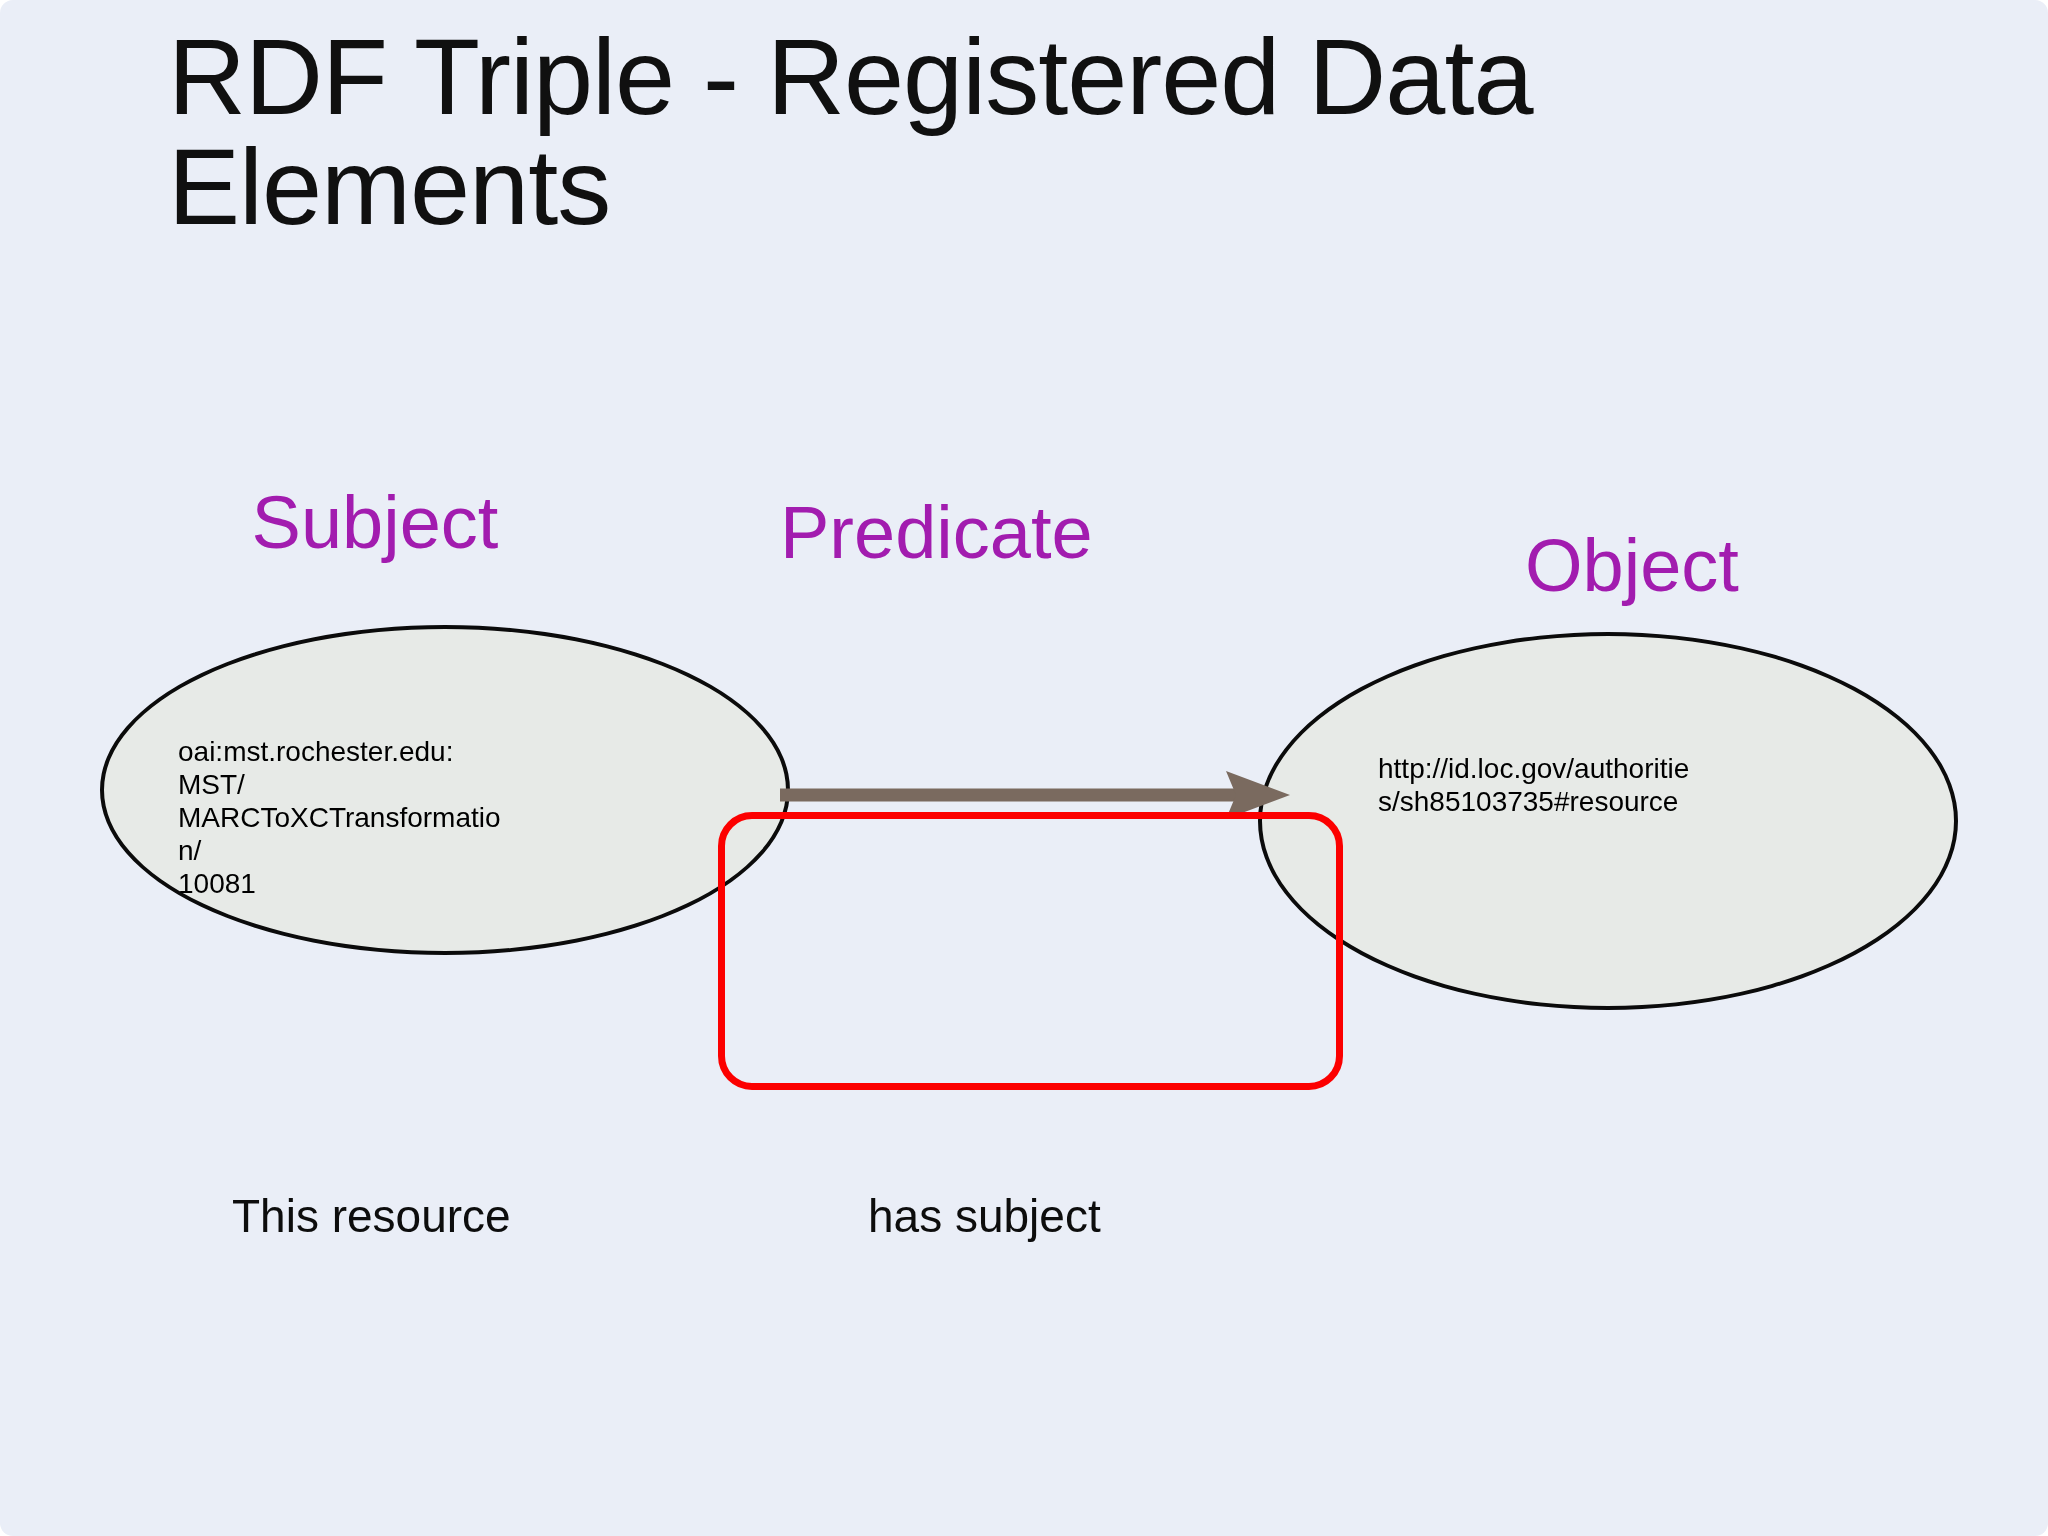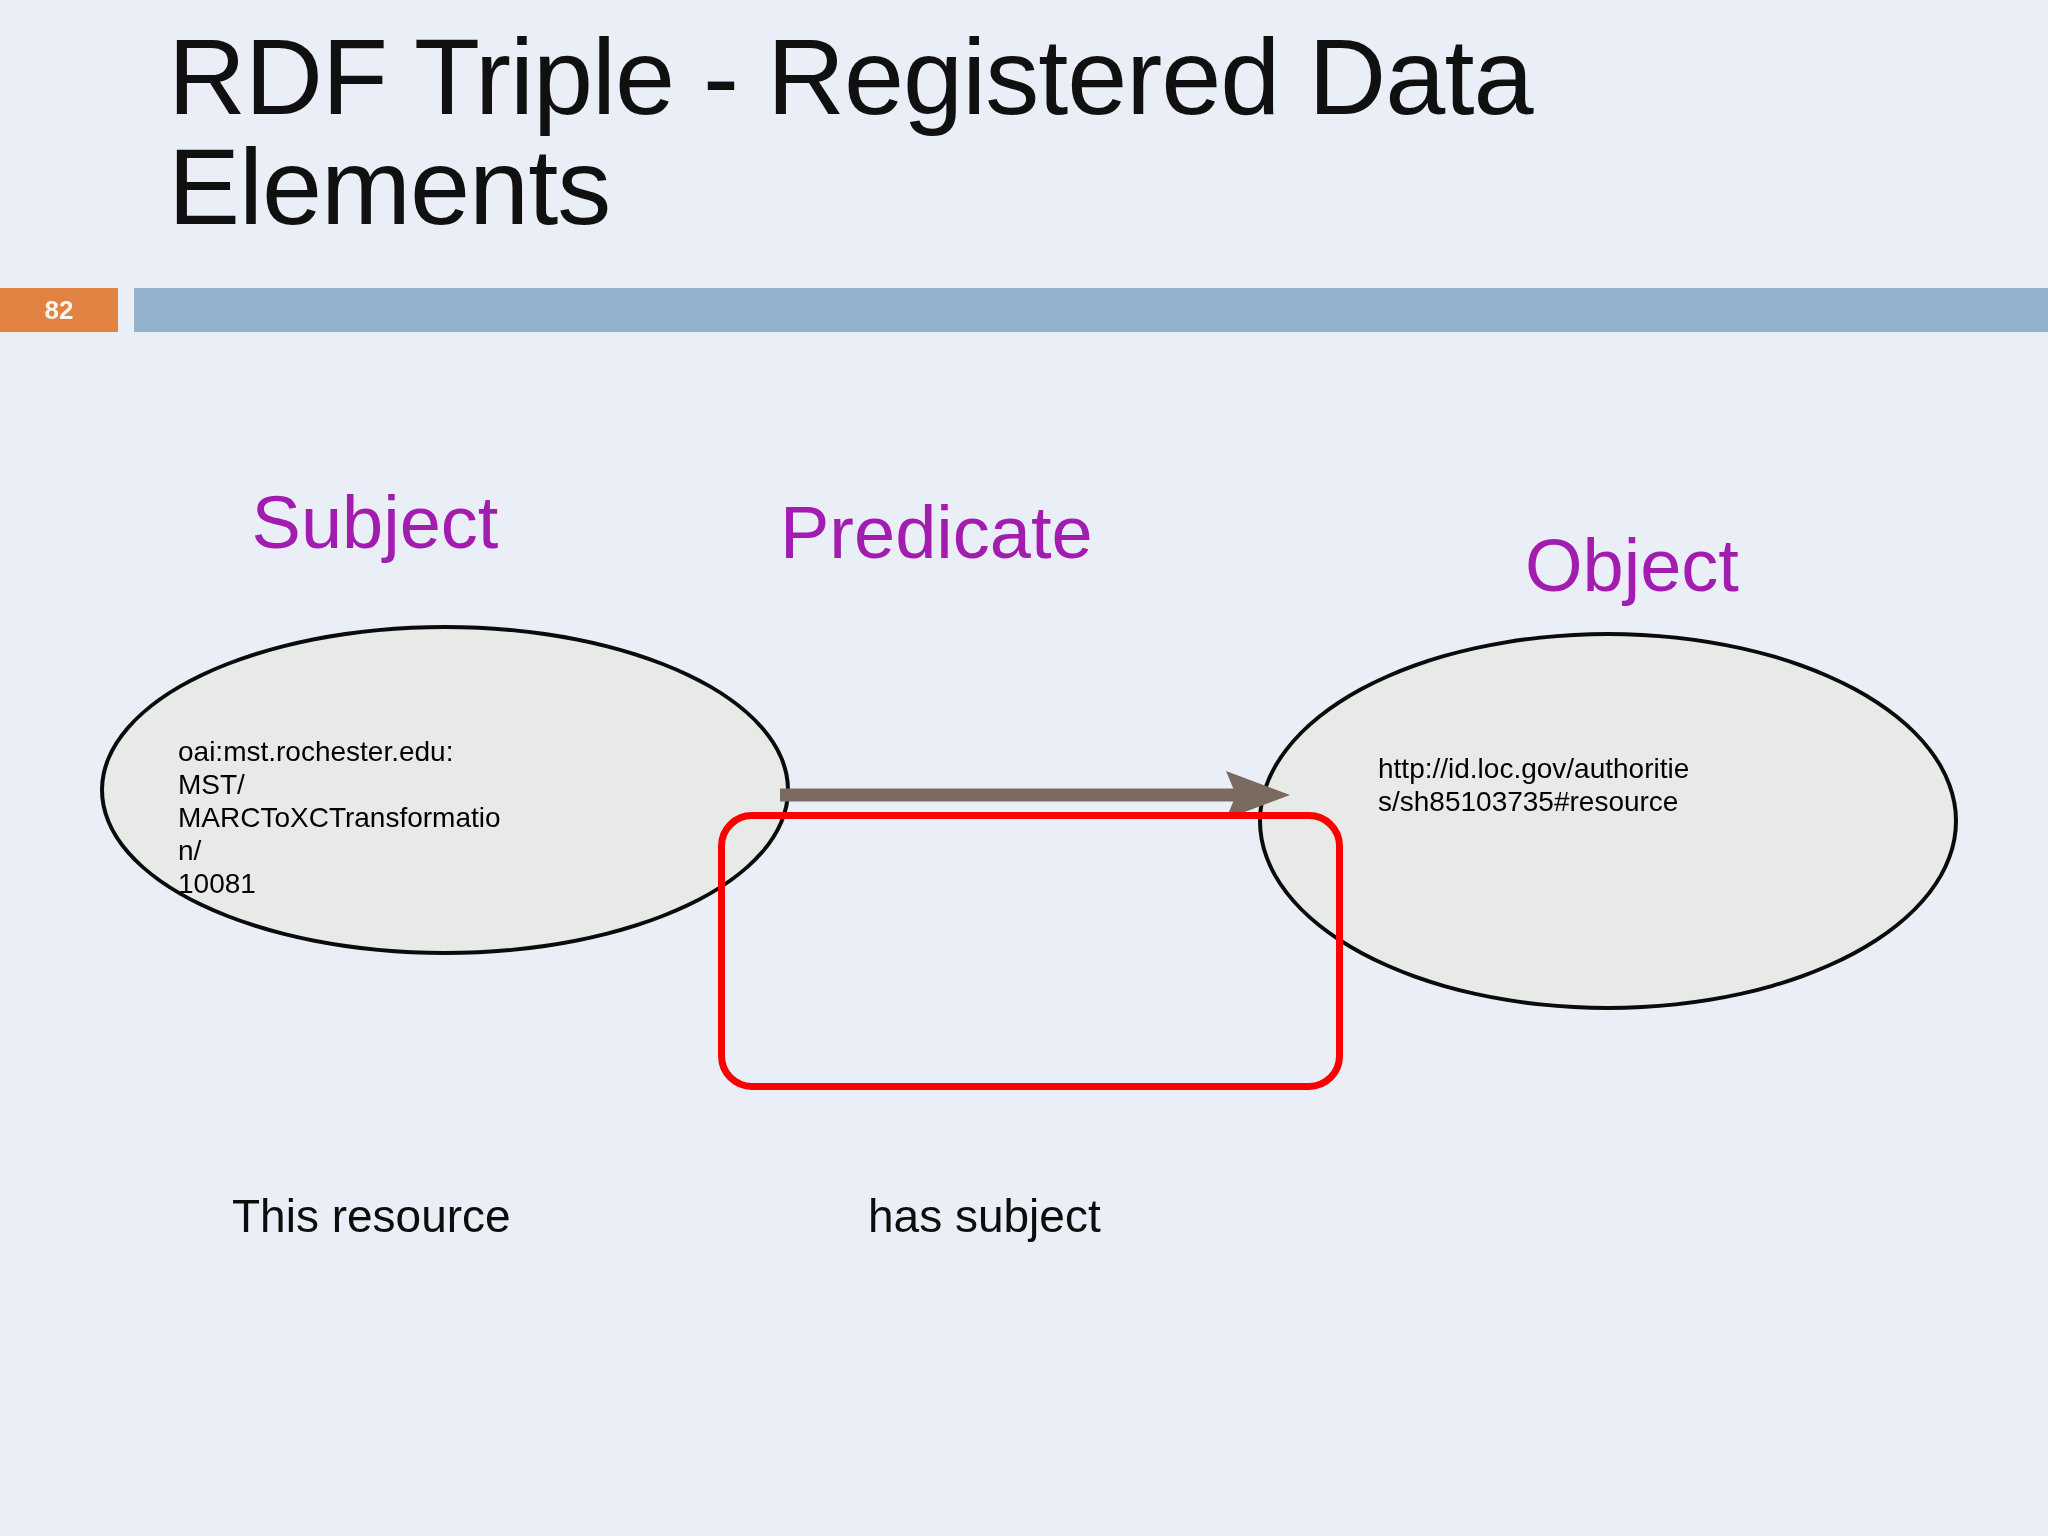--- a/index.html
+++ b/index.html
@@ -9,20 +9,21 @@
   }
   body {
     font-family: "Liberation Sans", sans-serif;
   }
   #slide {
     position: relative;
     width: 2048px;
     height: 1536px;
     background: #eaeef7;
     overflow: hidden;
+    border-radius: 13px;
   }
 
   
   #title-block {
     position: absolute;
     left: 168px;
     top: 22px;
     width: 1560px;
   }
   #slide-title {
@@ -141,24 +142,20 @@
 </style>
 </head>
 <body>
 
 <div id="slide">
 
   <div id="title-block">
     <h1 id="slide-title">RDF Triple - Registered Data Elements</h1>
   </div>
 
-  <div id="header-rule">
-    <div id="page-badge">82</div>
-    <div id="header-bar"></div>
-  </div>
 
   <div class="col-caption" id="caption-subject">Subject</div>
   <div class="col-caption" id="caption-predicate">Predicate</div>
   <div class="col-caption" id="caption-object">Object</div>
 
   <div class="node-ellipse" id="subject-ellipse"></div>
   <div class="node-text" id="subject-text">oai:mst.rochester.edu:
 MST/
 MARCToXCTransformatio
 n/

